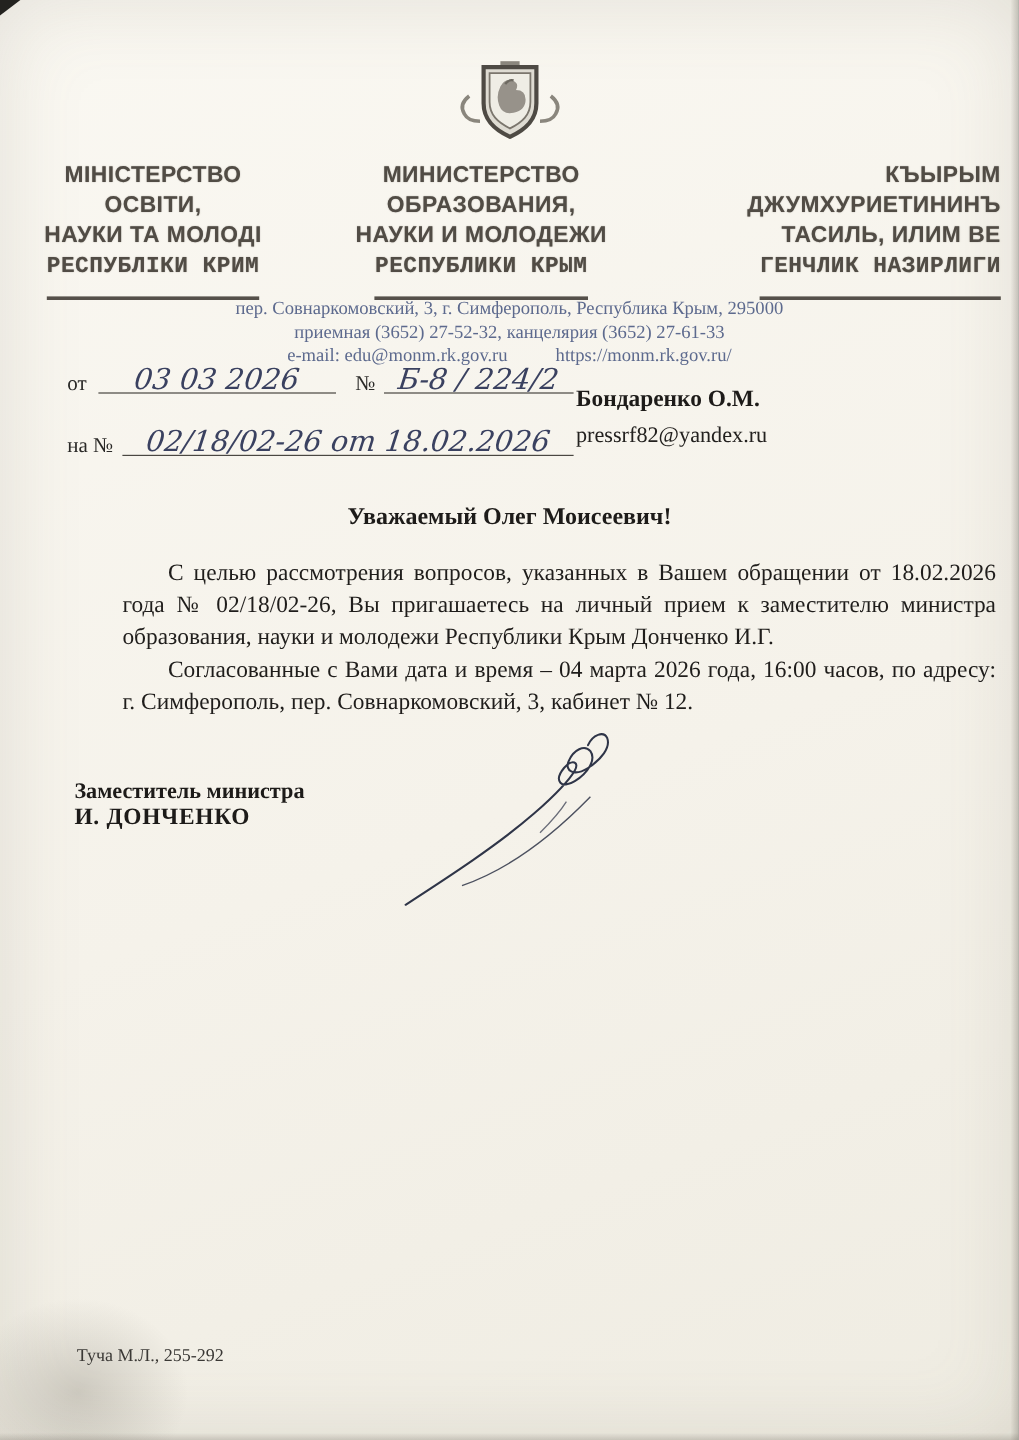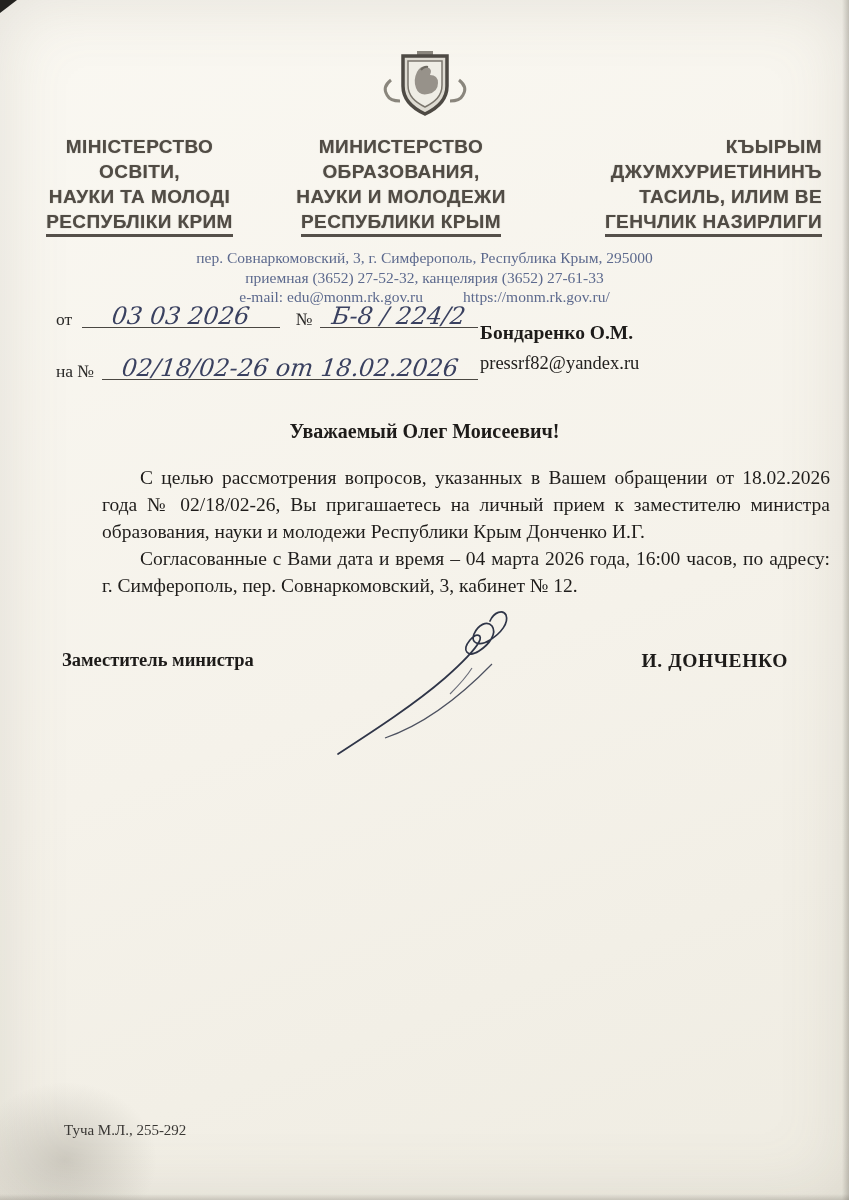--- a/index.html
+++ b/index.html
@@ -22,29 +22,29 @@
   .edge-r { position:absolute; right:0; top:0; width:7px; height:100%;
     background:linear-gradient(to left, rgba(90,85,75,0.28), rgba(90,85,75,0)); }
   .edge-b { position:absolute; left:0; bottom:0; width:100%; height:6px;
     background:linear-gradient(to top, rgba(90,85,75,0.22), rgba(90,85,75,0)); }
 
   
   .emblem { position:absolute; top:50px; left:50%; transform:translateX(-50%); }
 
   
   .letterhead { position:absolute; top:134px; left:0; width:100%;
-    display:flex; justify-content:center; gap:20px; }
+    display:flex; justify-content:center; gap:32px; }
   .lh-col { text-align:center; font-family:"Liberation Sans", sans-serif;
     font-weight:bold; font-size:19px; line-height:25px; color:#514c45;
     letter-spacing:0.4px; text-shadow:0 0 1px rgba(80,75,68,0.55); }
   .lh-col.left { width:225px; }
   .lh-col.center { width:258px; }
   .lh-col.right { width:272px;text-align:right; }
   .lh-line { white-space:nowrap; }
-  .lh-line.underlined span { display:inline-block; border-bottom:3px solid #55504a; padding-bottom:0; }
+  .lh-line.underlined span { display:inline-block; border-bottom:3px solid #55504a; padding-bottom:12px;font-family:Liberation Mono, monospace; }
 
   
   .contacts { position:absolute; top:248px; left:0; width:100%;
     text-align:center; color:#5d6a8e; font-size:15.5px; line-height:19.5px;
     font-family:"Liberation Serif", serif; }
   .contacts .site { margin-left:40px; }
 
   
   .ref { position:absolute; left:56px; font-size:17.5px; color:#2b2a28; }
   .ref-row1 { top:298px; width:424px; height:36px; }
@@ -64,21 +64,21 @@
   .salutation { position:absolute; top:420px; left:0; width:100%;
     text-align:center; font-weight:bold; font-size:20px; color:#1d1b19; }
 
   
   .body-text { position:absolute; top:464px; left:62px; width:728px;
     font-size:19.5px; line-height:27px; text-align:justify; color:#1f1d1b;margin-left:40px; }
   .body-text p { margin:0; text-indent:38px; }
 
   
   .sign-row { position:absolute; top:650px; left:62px; width:726px;
-    display:flex; justify-content:space-between; align-items:flex-start; }
+    display:flex; justify-content:space-between; align-items:flex-start;flex-direction:column; }
   .sign-row .position { font-weight:bold; font-size:18.5px; color:#1d1b19; }
   .sign-row .name { font-weight:bold; font-size:19.5px; letter-spacing:0.6px; color:#1d1b19; }
   .autograph { position:absolute; left:330px; top:606px; }
 
   
   .footer { position:absolute; left:64px; top:1122px; font-size:15px; color:#3a3835; }
 </style>
 </head>
 <body>
 

